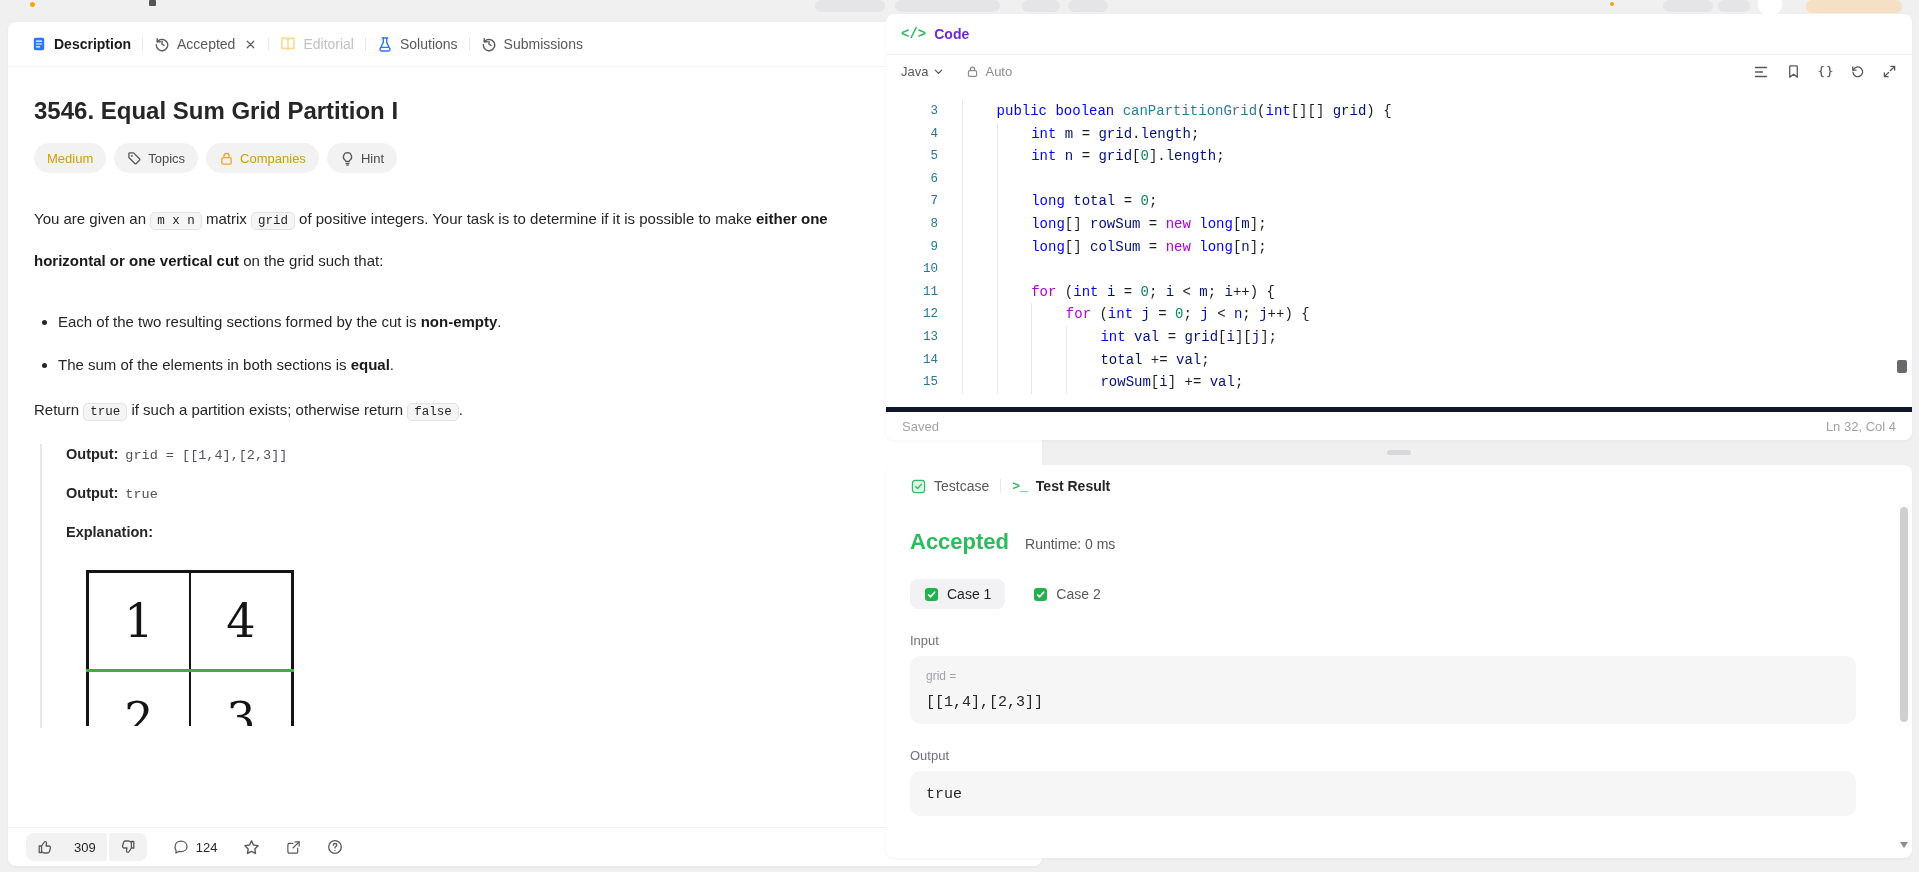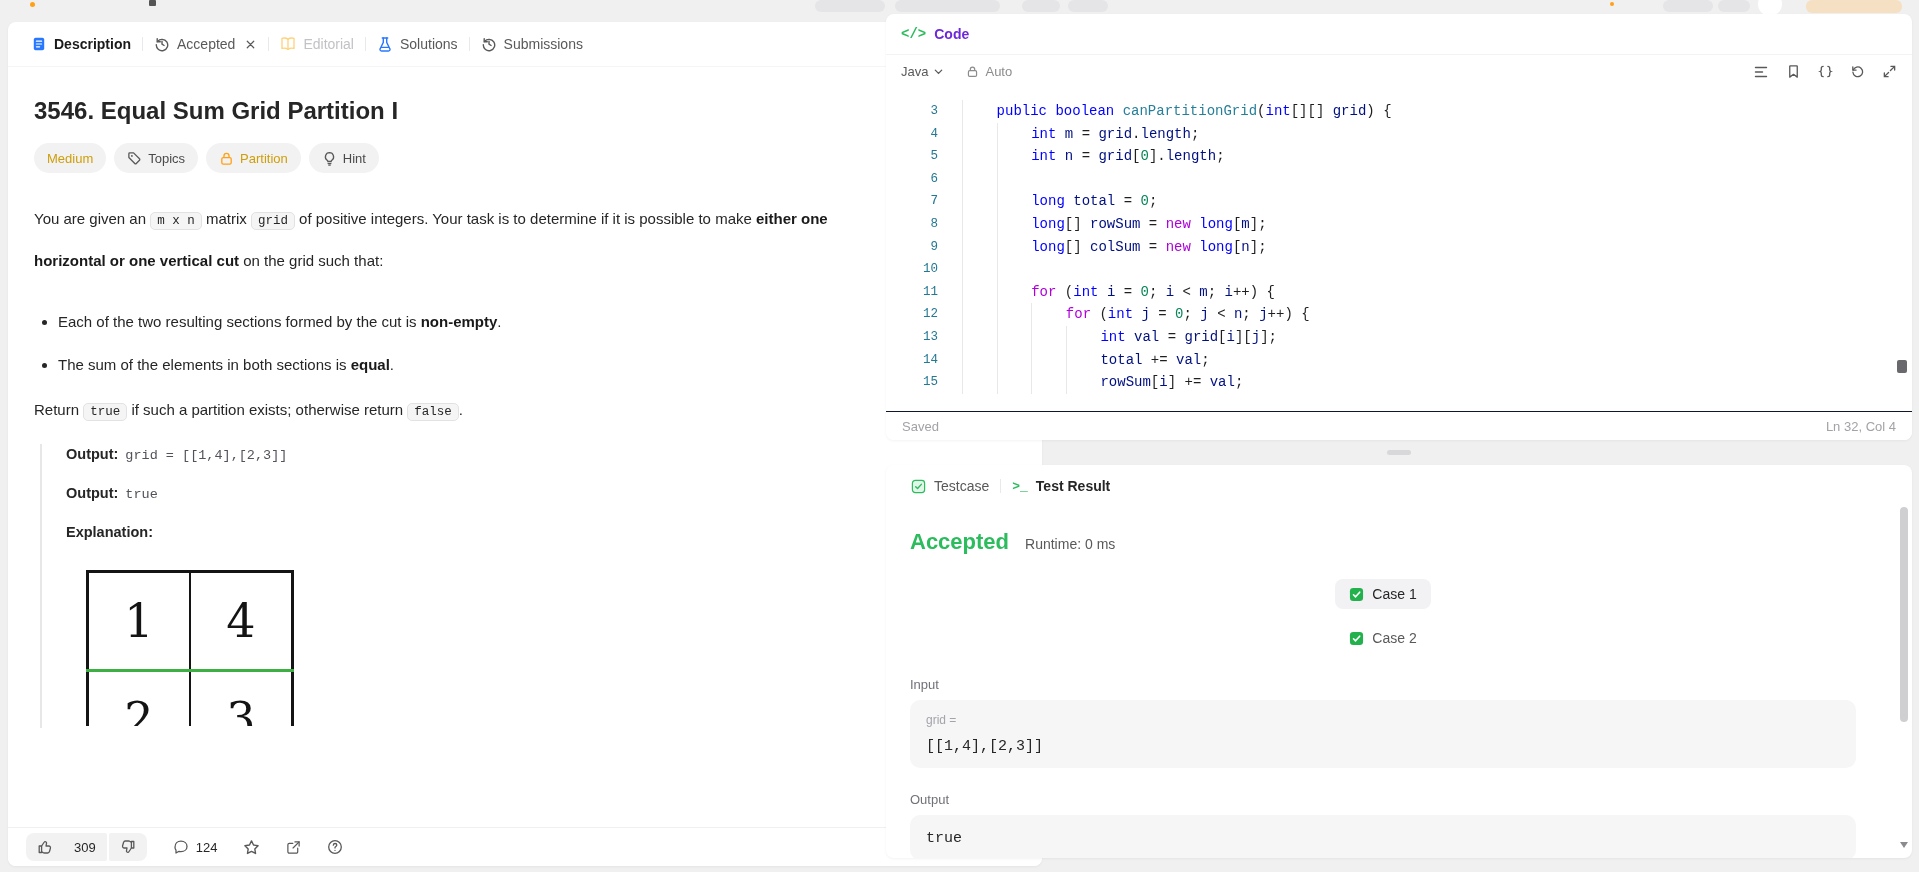--- a/index.html
+++ b/index.html
@@ -75,38 +75,38 @@
   .ed-icons{margin-left:auto;display:flex;align-items:center;gap:17px;color:#595959;}
   .ed-icons .eicon{display:flex;cursor:pointer;}
   .code-body{position:relative;height:324px;padding-top:12px;overflow:hidden;
     font-family:"Liberation Mono",monospace;font-size:14px;line-height:22.6px;}
   .code-line{display:flex;white-space:pre;}
   .ln{flex:none;width:52px;text-align:right;color:#237893;font-size:12.5px;}
   .ct{margin-left:24px;}
   .ind{display:inline-block;white-space:pre;border-left:1px solid #e8e8e8;}
   .tk-k{color:#0000ff}.tk-c{color:#af00db}.tk-m{color:#267f99}
   .tk-v{color:#001080}.tk-n{color:#098658}.tk-p{color:#1f1f1f}
-  .code-status{height:28px;border-top:1px solid #0f172a;display:flex;align-items:center;padding:0 16px;
+  .code-status{height:28px;border-top:5px solid #0f172a;display:flex;align-items:center;padding:0 16px;
     font-size:13px;color:#a2a2a7;position:absolute;left:0;right:0;bottom:0;background:#fff;}
   .code-status .pos{margin-left:auto;}
   .code-sb{position:absolute;right:5px;top:272px;width:10px;height:13px;background:#68686d;border-radius:2px;}
 
   .divider-handle{position:absolute;left:1387px;top:450px;width:24px;height:5px;border-radius:3px;background:#d8d8db;cursor:row-resize;}
 
   
   #test-card{left:886px;top:465px;width:1026px;height:393px;overflow:hidden;}
   .test-tabbar{height:42px;display:flex;align-items:center;gap:9px;padding:0 25px;}
   .ttab{display:flex;align-items:center;gap:8px;font-size:14px;color:#595959;cursor:pointer;}
   .ttab.active{color:#262626;font-weight:700;}
   .term{font-family:"Liberation Mono",monospace;font-weight:700;font-size:13px;color:var(--green);}
   .test-content{padding:0 56px 0 24px;}
   .verdict-row{display:flex;align-items:baseline;gap:16px;margin-top:22px;}
   .verdict{font-size:22px;font-weight:700;color:var(--green);}
   .runtime{font-size:14px;color:#595959;}
-  .cases{display:flex;align-items:center;gap:14px;margin-top:24px;flex-direction:column;}
+  .cases{display:flex;align-items:center;gap:14px;margin-top:24px;}
   .case-chip{display:flex;align-items:center;gap:8px;padding:7px 14px;border-radius:8px;font-size:14px;color:#595959;cursor:pointer;}
   .case-chip.sel{background:#f2f2f4;color:#262626;font-weight:500;}
   .io-label{margin-top:24px;font-size:13px;color:#71717a;}
   .io-box{margin-top:8px;background:#f6f6f7;border-radius:10px;padding:13px 16px;cursor:text;}
   .field-lbl{font-size:12px;color:#a3a3ab;}
   .mono-val{margin-top:11px;font-family:"Liberation Mono",monospace;font-size:15px;color:#262626;white-space:pre;}
   .io-box.single .mono-val{margin-top:2px;}
 </style>
 </head>
 <body>
@@ -215,21 +215,21 @@
           </span>
           <span>Topics</span>
         </div>
         <div class="pill gold">
           <span class="picon gold">
             <svg viewBox="0 0 16 16" width="15" height="15" fill="none" stroke="currentColor" stroke-width="1.4">
                 <rect x="3" y="7" width="10" height="7" rx="1.5"></rect>
                 <path d="M5.3 7V5.2a2.7 2.7 0 0 1 5.4 0V7"></path>
               </svg>
           </span>
-          <span>Partition</span>
+          <span>Companies</span>
         </div>
         <div class="pill">
           <span class="picon">
             <svg viewBox="0 0 16 16" width="15" height="15" fill="none" stroke="currentColor" stroke-width="1.4" stroke-linecap="round">
                 <path d="M8 1.8a4.4 4.4 0 0 1 2.5 8c-.5.4-.8.9-.8 1.4H6.3c0-.5-.3-1-.8-1.4A4.4 4.4 0 0 1 8 1.8z"></path>
                 <path d="M6.5 13.4h3"></path>
                 <path d="M7.2 15h1.6"></path>
               </svg>
           </span>
           <span>Hint</span>

